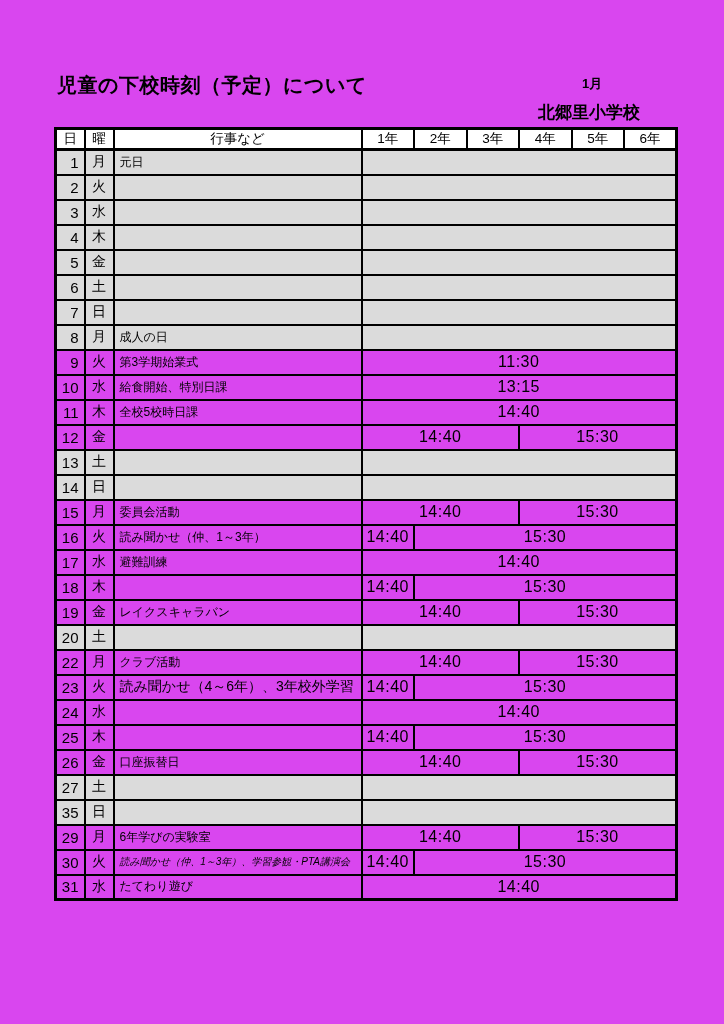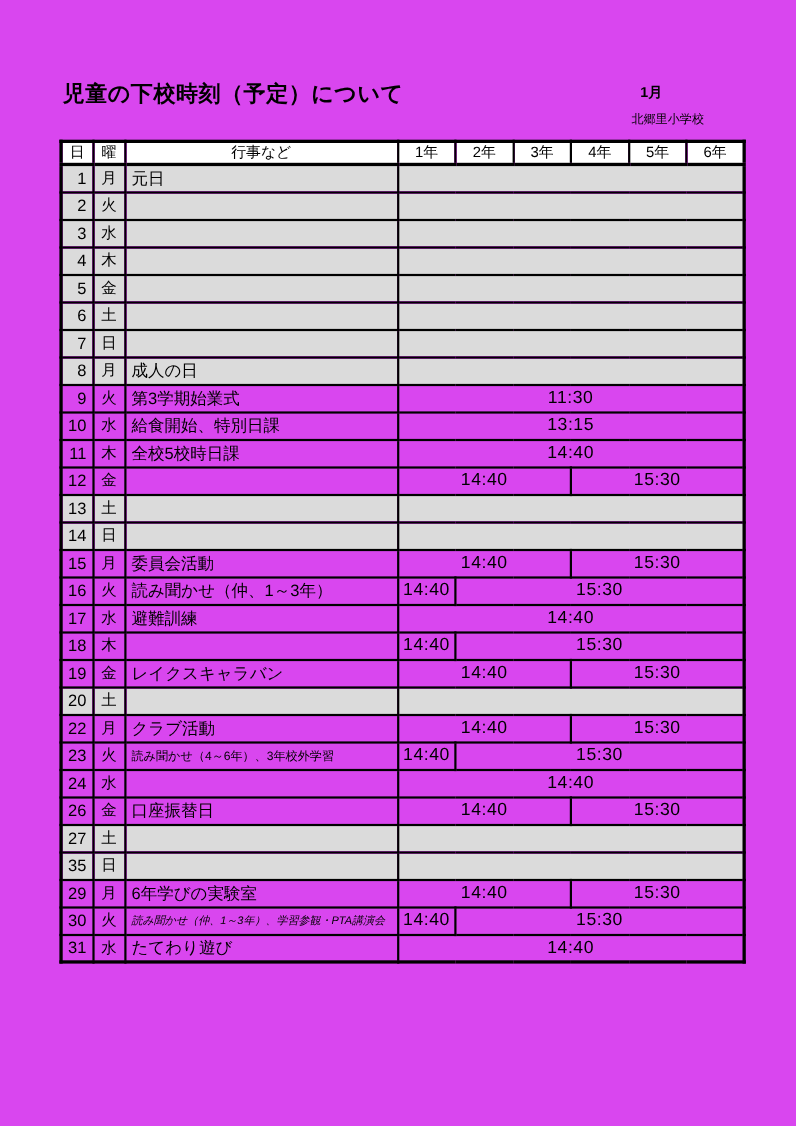--- a/index.html
+++ b/index.html
@@ -14,21 +14,21 @@
   .title {
     position: absolute; left: 57px; top: 72px;
     font-size: 20px; font-weight: 600; letter-spacing: 0.5px; margin: 0;
   }
   .month {
     position: absolute; left: 582px; top: 75px;
     font-size: 13px; font-weight: 600;
   }
   .school {
     position: absolute; right: 96px; top: 101px;
-    font-size: 11px; font-weight: 400;
+    font-size: 17px; font-weight: 700;
   }
 
   table.schedule {
     position: absolute; left: 54px; top: 127px;
     width: 621px;
     border-collapse: collapse; table-layout: fixed;
     border: 3px solid #000000;
   }
   .schedule th, .schedule td {
     border: 2px solid #000000;
@@ -37,22 +37,22 @@
     overflow: hidden;
   }
   .schedule thead tr { height: 19px; }
   .schedule tbody tr { height: 25px; }
   .schedule th {
     font-size: 13.5px; font-weight: 500; text-align: center;
     background: #ffffff; border-bottom: 3px solid #000000;
   }
   td.day   { text-align: right; padding-right: 5px; font-size: 15px; }
   td.wd    { text-align: center; font-size: 14px; }
-  td.event { text-align: left; padding-left: 5px; font-size: 15px; white-space: nowrap; }
-  td.event.small  { font-size: 11px; border-radius: 12px; }
+  td.event { text-align: left; padding-left: 5px; font-size: 12px; white-space: nowrap; }
+  td.event.small  { font-size: 14px; border-radius: 12px; }
   td.event.xsmall { font-size: 10px; font-style: italic; }
   td.time  { text-align: center; font-size: 16px; letter-spacing: 0.5px; }
   tr.shaded td { background: #dbdbdb; }
 </style>
 </head>
 <body>
 
 <div class="page">
 
   <h1 class="title">児童の下校時刻（予定）について</h1>
@@ -224,20 +224,27 @@
           <td class="time">14:40</td>
           <td class="time" colspan="5">15:30</td>
         </tr>
         <tr>
           <td class="day">24</td>
           <td class="wd">水</td>
           <td class="event"></td>
           <td class="time" colspan="6">14:40</td>
         </tr>
         <tr>
+          <td class="day">25</td>
+          <td class="wd">木</td>
+          <td class="event"></td>
+          <td class="time">14:40</td>
+          <td class="time" colspan="5">15:30</td>
+        </tr>
+        <tr>
           <td class="day">26</td>
           <td class="wd">金</td>
           <td class="event">口座振替日</td>
           <td class="time" colspan="3">14:40</td>
           <td class="time" colspan="3">15:30</td>
         </tr>
         <tr class="shaded">
           <td class="day">27</td>
           <td class="wd">土</td>
           <td class="event"></td>

